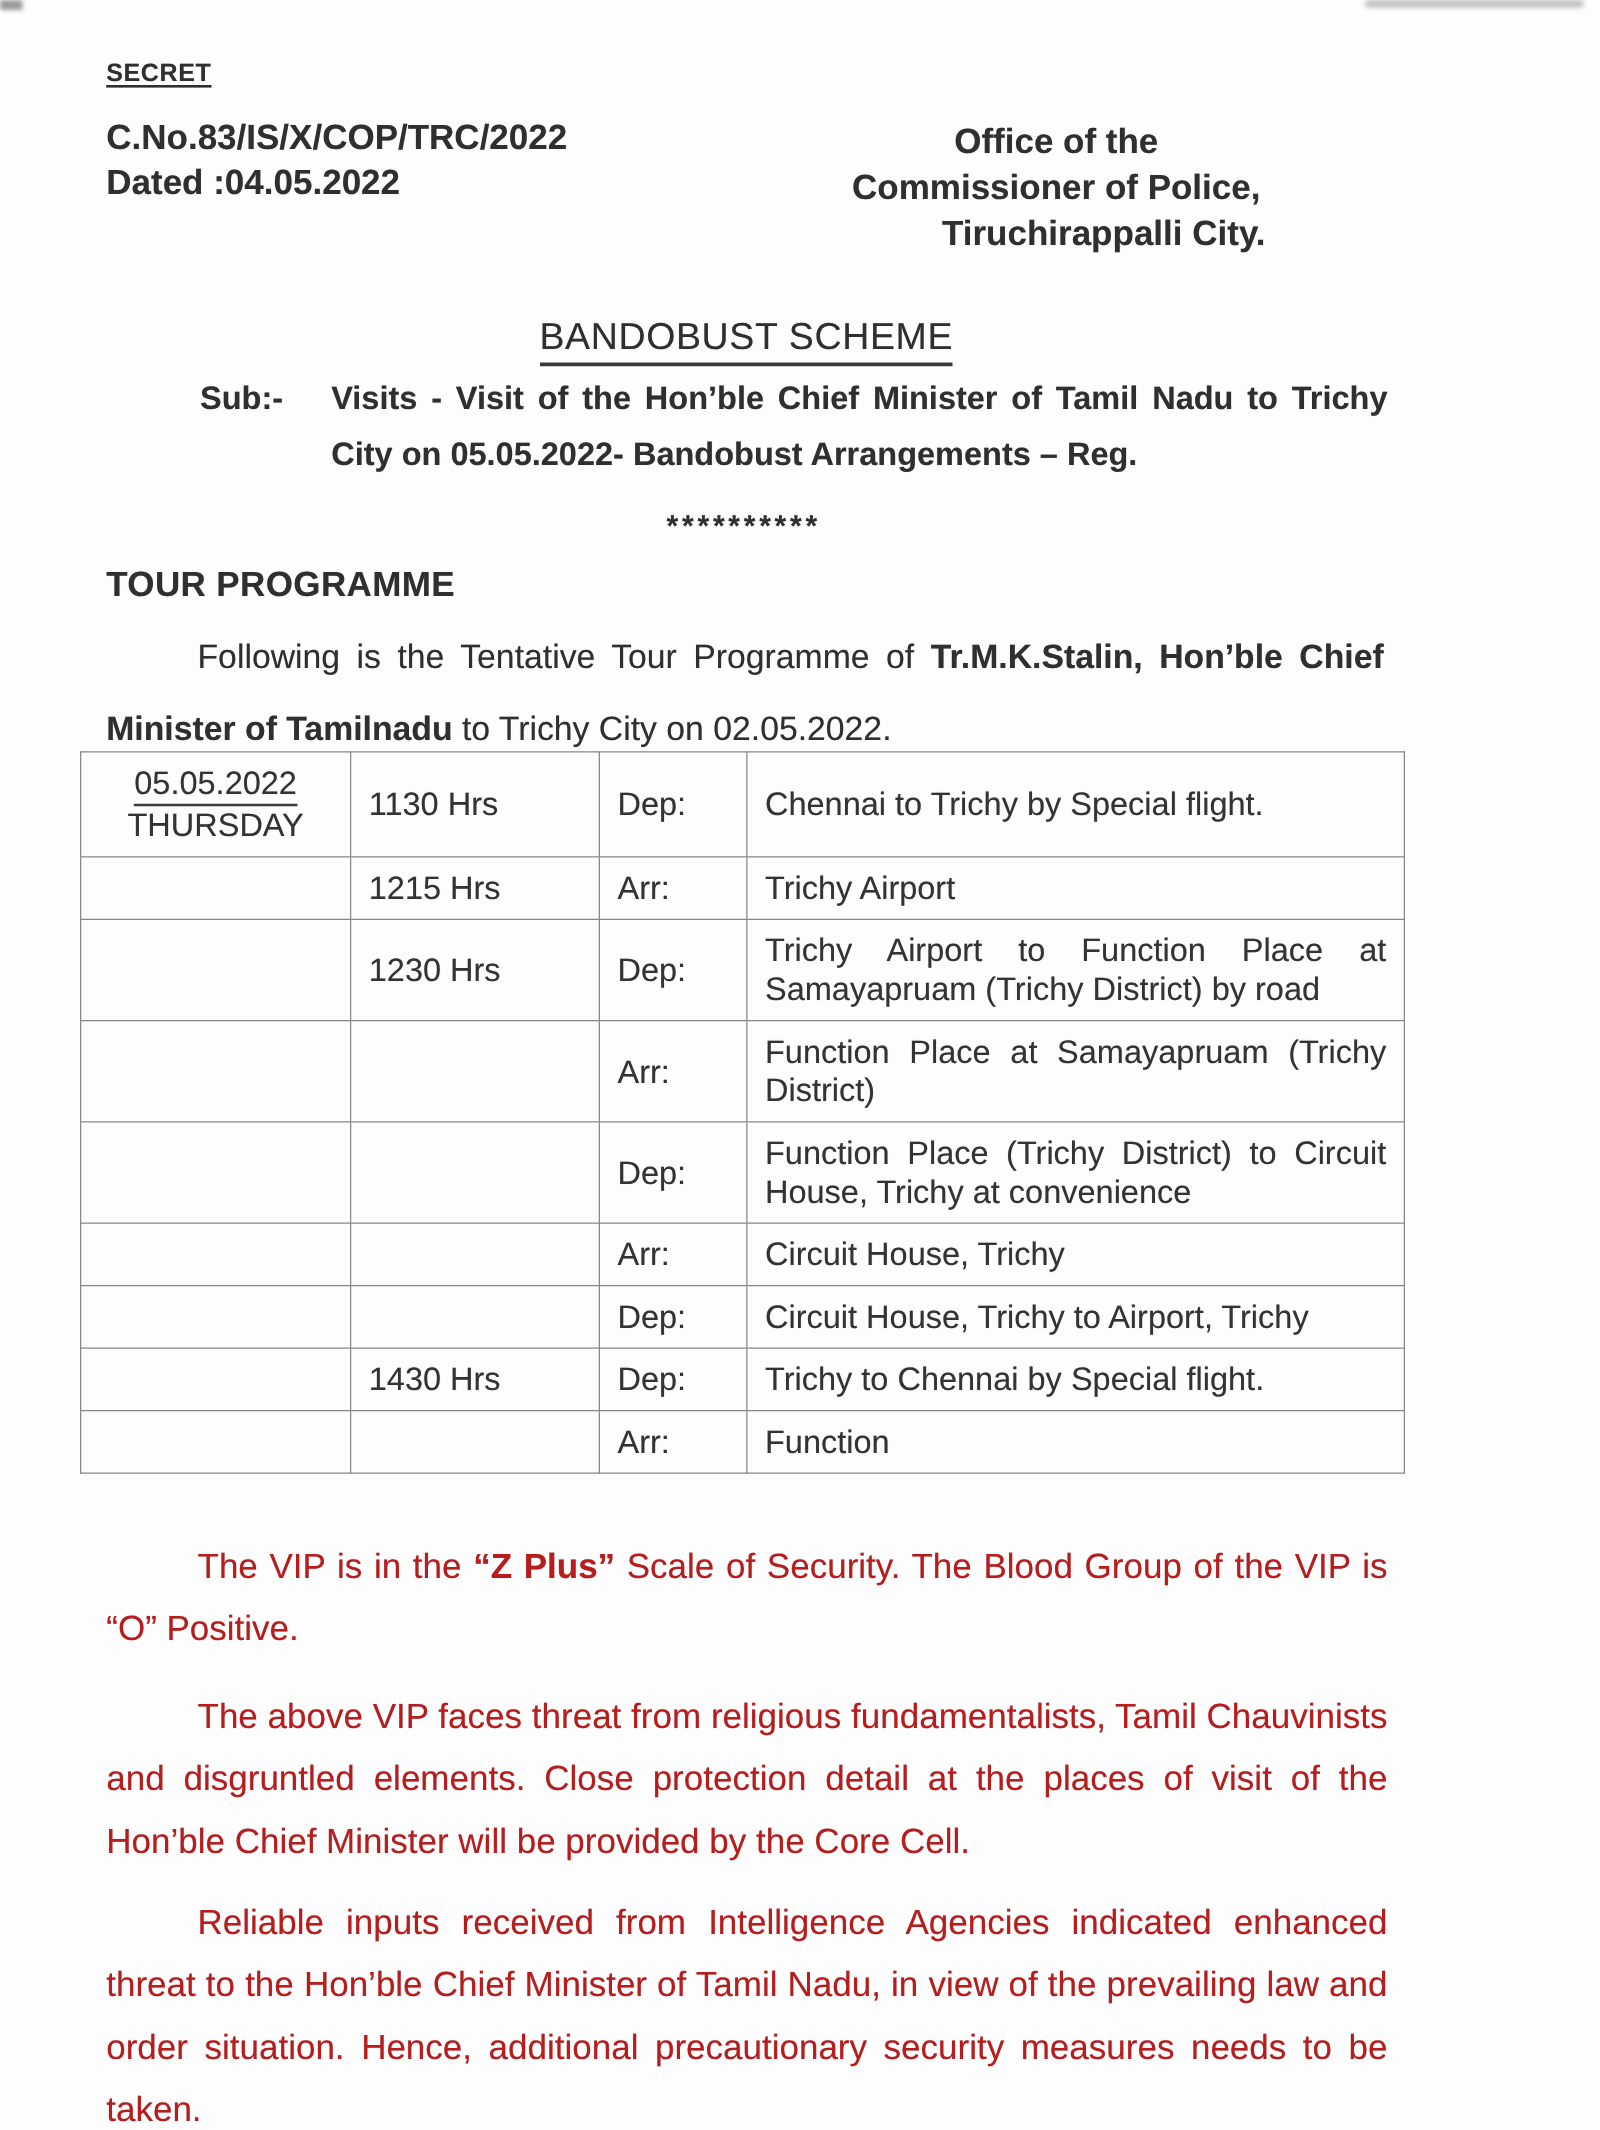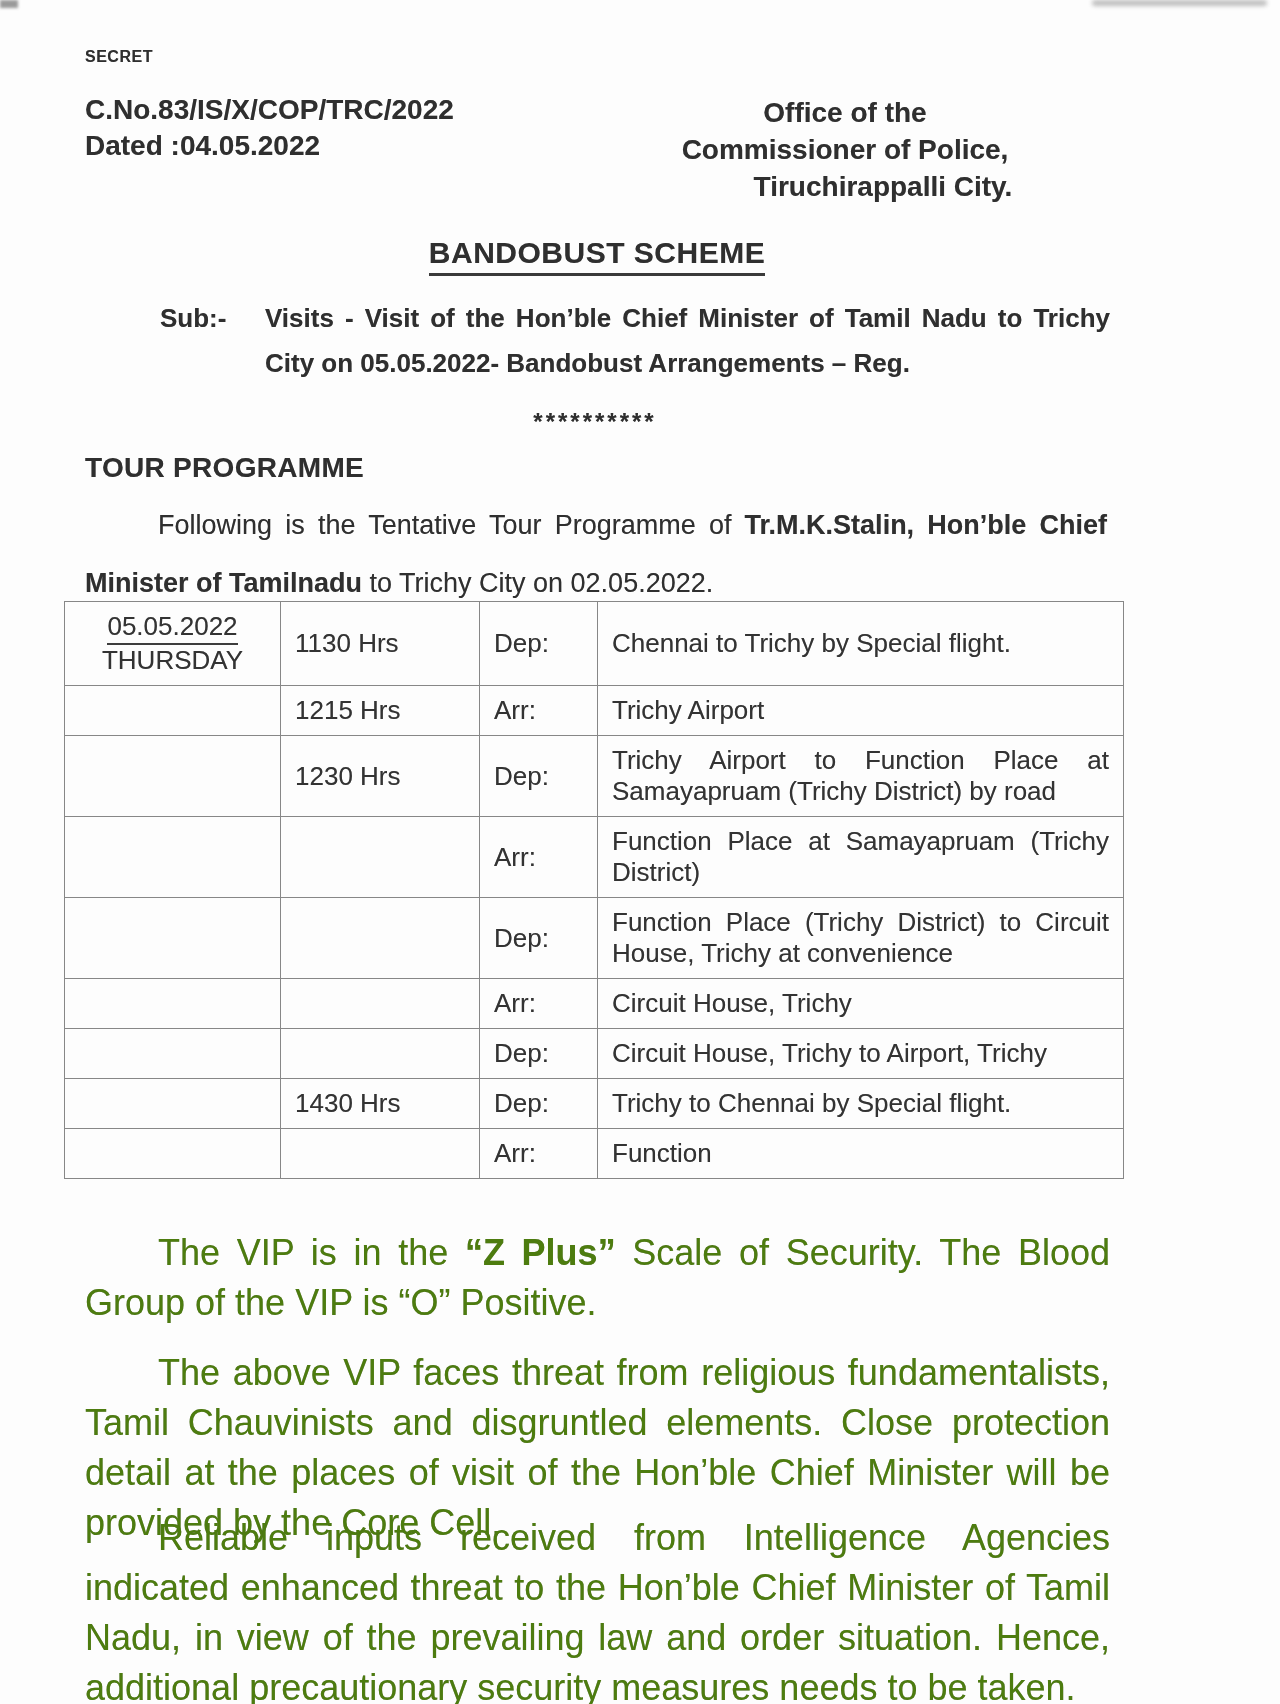--- a/index.html
+++ b/index.html
@@ -8,33 +8,33 @@
     width:1280px;height:1704px;
     background:#fdfdfd;
     font-family:"Liberation Sans","DejaVu Sans",sans-serif;
     color:#2f2f2f;
     overflow:hidden;
     text-shadow:0 0 0.6px rgba(70,70,70,0.45);
   }
   .abs{position:absolute;}
   .secret{
     left:85px;top:48px;
-    font-size:16px;font-weight:bold;letter-spacing:0.5px;
-    text-decoration-thickness:2px;text-underline-offset:3px;
+    font-size:20px;font-weight:bold;letter-spacing:0.5px;
+    text-decoration:underline;text-decoration-thickness:2px;text-underline-offset:3px;
   }
   .refblock{left:85px;top:92px;font-size:28px;font-weight:bold;line-height:36px;}
   .office{
     left:635px;top:94px;width:420px;
     font-size:28px;font-weight:bold;line-height:37px;text-align:center;
   }
   .office .shift{transform:translateX(38px);}
   .title-wrap{left:0;top:236px;width:1194px;text-align:center;}
   .title{
-    display:inline-block;font-size:30px;font-weight:bold;letter-spacing:0.5px;
-    border-bottom:3px solid #3a3a3a;padding-bottom:3px;
+    display:inline-block;font-size:30px;font-weight:normal;letter-spacing:0.5px;
+    border-bottom:3px solid #3a3a3a;padding-bottom:3px;margin-top:17px;
   }
   .subrow{left:160px;top:296px;width:950px;display:flex;}
   .sublabel{flex:0 0 105px;font-size:26px;font-weight:bold;line-height:45px;}
   .subtext{flex:1;width:845px;font-size:26px;font-weight:bold;line-height:45px;text-align:justify;}
   .stars{left:0;top:408px;width:1190px;text-align:center;font-size:24px;font-weight:bold;letter-spacing:3px;}
   .tourhead{left:85px;top:452px;font-size:28px;font-weight:bold;letter-spacing:0.3px;}
   .intro{
     left:85px;top:496px;width:1022px;
     font-size:27px;line-height:58px;text-align:justify;text-indent:73px;
   }
@@ -48,21 +48,21 @@
     padding:9px 14px;line-height:31px;vertical-align:middle;
   }
   td.c-date{width:187px;text-align:center;padding:6px 4px;}
   td.c-time{width:170px;text-align:left;}
   td.c-label{width:89px;}
   td.c-detail{text-align:justify;padding-right:18px;}
   .datev{display:inline-block;border-bottom:2px solid #3d3d3d;padding-bottom:1px;}
   .dayv{display:block;}
   .para{
     left:85px;width:1025px;
-    font-size:36px;line-height:50px;color:#4d7c0f;
+    font-size:28px;line-height:50px;color:#b91c1c;
     text-align:justify;text-indent:73px;
   }
   .p1{top:1228px;}
   .p2{top:1348px;}
   .p3{top:1513px;}
   .smudge-tr{
     left:1092px;top:0;width:175px;height:6px;
     background:#4a4a4a;opacity:.35;filter:blur(2px);border-radius:3px;
   }
   .smudge-tl{

